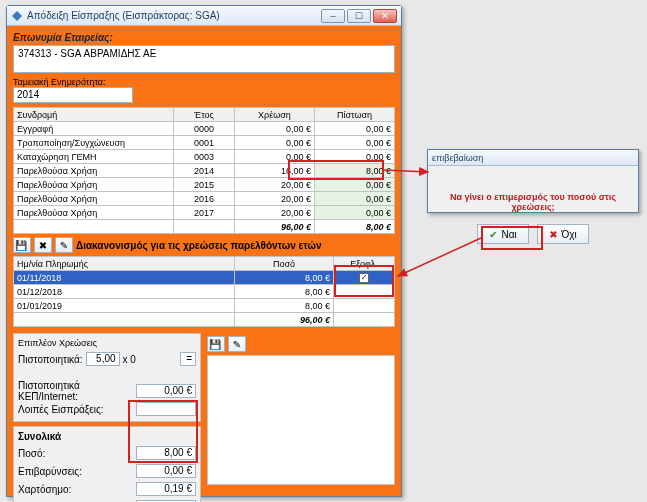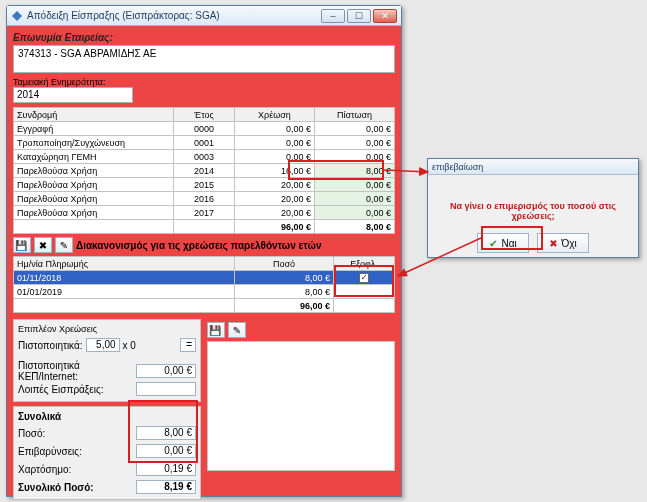--- a/index.html
+++ b/index.html
@@ -1,59 +1,59 @@
 <!DOCTYPE html>
 <html><head>
 <meta charset="utf-8">
 <style>
   * { box-sizing: border-box; font-family: Tahoma, Arial, sans-serif; font-size: 10px; }
   body { margin: 0; background: #e8e8e8; width: 647px; height: 502px; position: relative; overflow: hidden; }
 
   
-  .win { position: absolute; left: 6px; top: 5px; width: 396px; height: 492px; background: #ef4444; border: 1px solid #5a7fa0; border-radius: 3px 3px 0 0; box-shadow: 2px 2px 4px rgba(0,0,0,.3); }
+  .win { position: absolute; left: 6px; top: 5px; width: 396px; height: 492px; background: #f97316; border: 1px solid #5a7fa0; border-radius: 3px 3px 0 0; box-shadow: 2px 2px 4px rgba(0,0,0,.3); }
   .titlebar { height: 20px; background: linear-gradient(#f6f9fd,#dce7f5); border-bottom: 1px solid #a9bccf; display: flex; align-items: center; padding: 0 4px; }
   .titlebar .ticon { width: 12px; height: 12px; margin-right: 4px; display:inline-block; }
   .titlebar .title { flex: 1; color: #1b3c5e; font-size: 10px; }
   .titlebar .ctrls { display: flex; gap: 2px; }
   .titlebar .ctrls div { width: 24px; height: 14px; border: 1px solid #7a95b0; border-radius: 2px; background: linear-gradient(#f3f7fb,#d5e2ef); display:flex; align-items:center; justify-content:center; font-size:9px; color:#2b4a68; }
   .titlebar .ctrls .close { background: linear-gradient(#f7c7c2,#e06050); color:#fff; border-color:#b04030; }
 
   .body { padding: 4px 6px; }
 
   .lbl { font-weight: bold; color: #222; font-size: 10px; margin: 2px 0; font-style: italic; }
   .field { width: 100%; height: 28px; border: 1px solid #9fb3c6; background: #fff; padding: 2px 4px; }
   .field-sm { width: 120px; height: 16px; border: 1px solid #9fb3c6; background: #fff; padding: 1px 3px; }
 
   
   table.grid { width: 100%; border-collapse: collapse; table-layout: fixed; }
   table.grid th, table.grid td { border: 1px solid #c2c2c2; padding: 1px 3px; height: 14px; background: #fff; font-size: 9px; overflow: hidden; white-space: nowrap; }
   table.grid th { background: #f0f0f0; font-weight: normal; text-align: center; }
   .green { background: #e4f3e4 !important; }
   .right { text-align: right; }
   .bold { font-weight: bold; }
-  .total-row td { font-weight: bold; }
+  .total-row td { font-weight: bold; font-style: italic; }
 
   .sel-row td { background: #2f62c4 !important; color: #fff; }
 
   .toolbar { display: flex; align-items: center; gap: 3px; margin: 3px 0; }
   .tbtn { width: 18px; height: 16px; border: 1px solid #9fb3c6; background: linear-gradient(#fdfdfd,#e7eef5); display:flex; align-items:center; justify-content:center; font-size: 10px; }
 
   .section-title { flex: 1; text-align: left; font-weight: bold; }
 
   .hl-red { position: absolute; border: 2px solid #d42020; pointer-events:none; }
 
   .panel { border: 1px solid #c2c2c2; padding: 4px; background: #f0f0f0; }
   .row-flex { display: flex; align-items: center; gap: 3px; height: 16px; }
   .amt-input { border: 1px solid #9fb3c6; background: #fff; text-align: right; padding: 0 3px; height: 14px; width: 60px; }
   .amt-lbl { flex: 1; }
 
   .btn { height: 20px; border: 1px solid #9fb3c6; background: linear-gradient(#fdfdfd,#e7eef5); display:inline-flex; align-items:center; justify-content:center; padding: 0 8px; gap: 4px; }
 
   
-  .dlg { position: absolute; left: 427px; top: 158px; width: 212px; height: 100px; background: #f0f0f0; border: 1px solid #5a7fa0; box-shadow: 2px 2px 4px rgba(0,0,0,.3); }
+  .dlg { position: absolute; left: 427px; top: 149px; width: 212px; height: 64px; background: #f0f0f0; border: 1px solid #5a7fa0; box-shadow: 2px 2px 4px rgba(0,0,0,.3); }
   .dlg .titlebar { height: 16px; font-size:10px; }
   .dlg-body { padding: 6px; text-align: center; }
   .dlg-text { color: #c01818; font-weight: bold; font-size: 9px; margin: 20px 0 12px; }
   .dlg-btns { display:flex; justify-content:center; gap:8px; }
   .dlg-btns .btn { min-width: 52px; }
 
   
   svg.arrows { position:absolute; left:0; top:0; width:647px; height:502px; pointer-events:none; }
 
   .chk { width:10px; height:10px; border:1px solid #666; background:#fff; display:inline-flex; align-items:center; justify-content:center; font-size:9px; }
@@ -179,20 +179,25 @@
         <th>Εξοφλ.</th>
       </tr>
       </tbody>
         <tbody id="settle-body">
           <tr class="sel-row">
             <td>01/11/2018</td>
             <td class="right">8,00 €</td>
             <td style="text-align:center"><span class="chk"></span></td>
           </tr>
           <tr>
+            <td>01/12/2018</td>
+            <td class="right">8,00 €</td>
+            <td style="text-align:center"></td>
+          </tr>
+          <tr>
             <td>01/01/2019</td>
             <td class="right">8,00 €</td>
             <td style="text-align:center"></td>
           </tr>
         </tbody>
       <tbody>
           <tr class="total-row">
         <td></td>
         <td class="right">96,00 €</td>
         <td></td>
@@ -206,21 +211,21 @@
       <div class="col">
         <div class="panel">
           <div style="font-size:9px;margin-bottom:3px">Επιπλέον Χρεώσεις</div>
           <div class="row-flex">
             <span>Πιστοποιητικά:</span>
             <span class="amt-input" style="width:34px">5,00</span>
             <span>x 0</span>
             <span style="flex:1"></span>
             <span class="amt-input" style="width:16px">=</span>
           </div>
-          <div class="row-flex" style="margin-top:10px">
+          <div class="row-flex" style="margin-top:16px">
             <span class="amt-lbl">Πιστοποιητικά KEΠ/Internet:</span>
             <span class="amt-input">0,00 €</span>
           </div>
           <div class="row-flex" style="margin-top:2px">
             <span class="amt-lbl">Λοιπές Εισπράξεις:</span>
             <span class="amt-input"></span>
           </div>
         </div>
         <div style="height:4px"></div>
         <div class="panel" style="position:relative">

